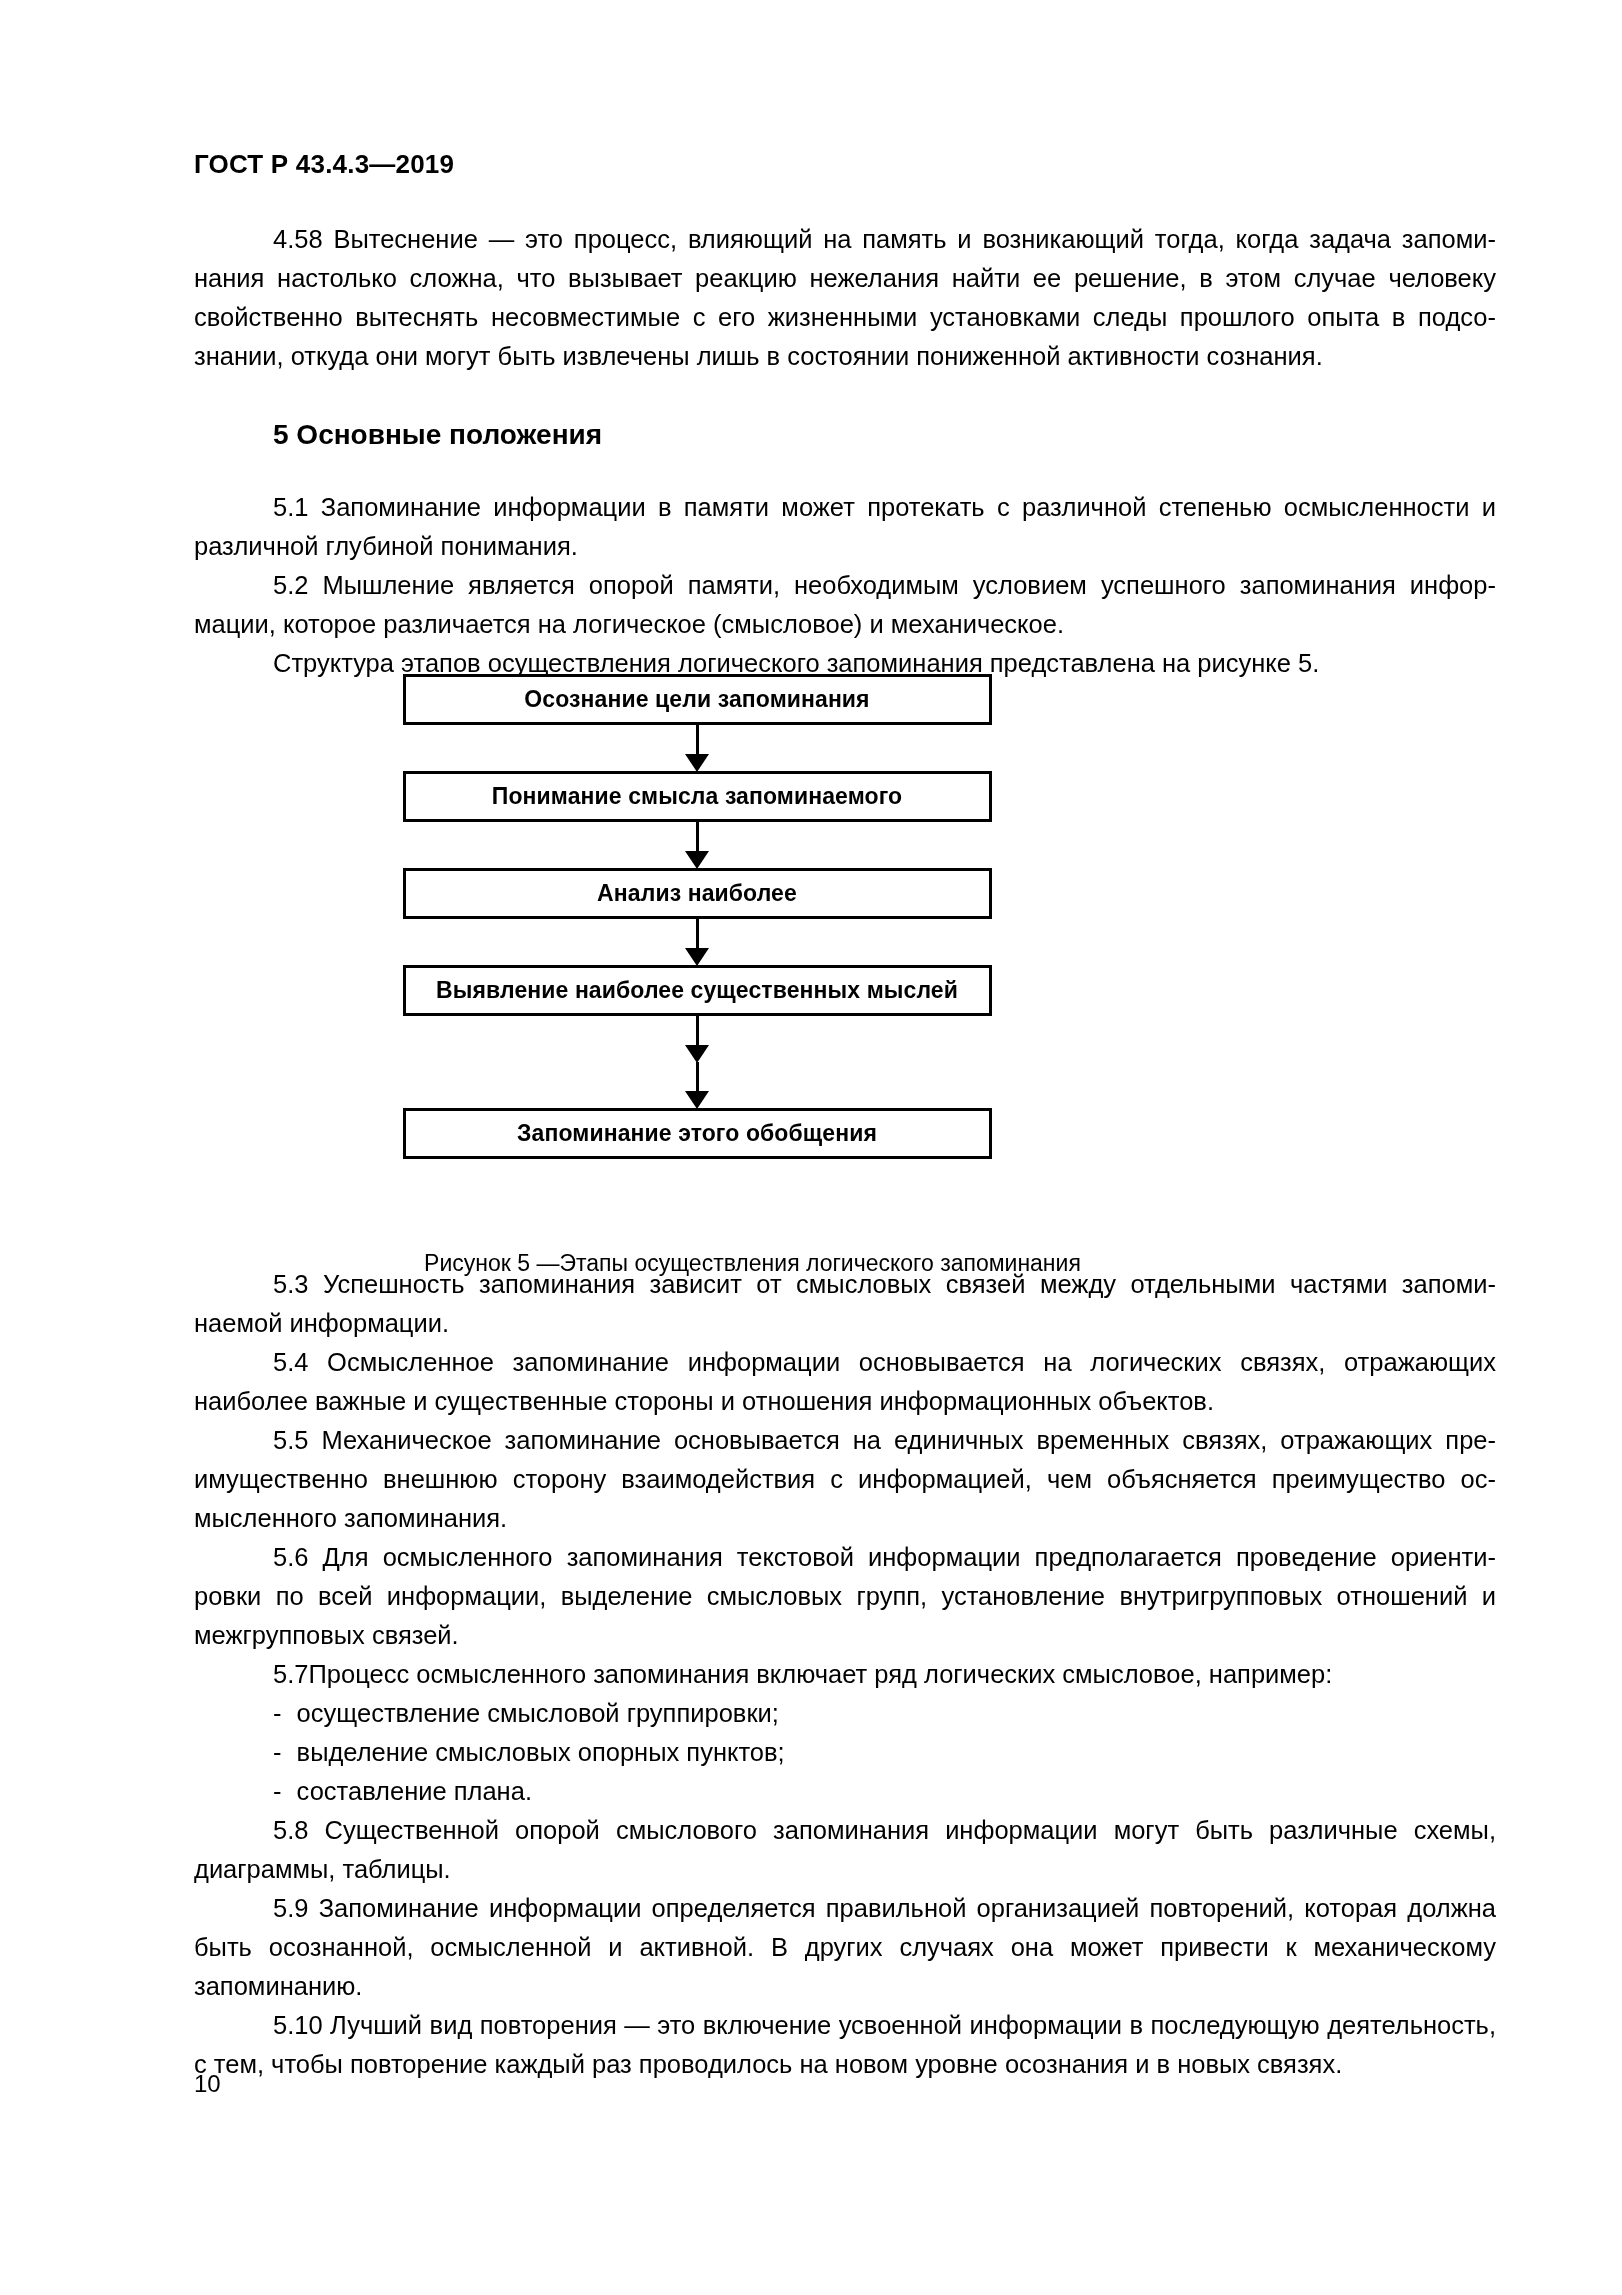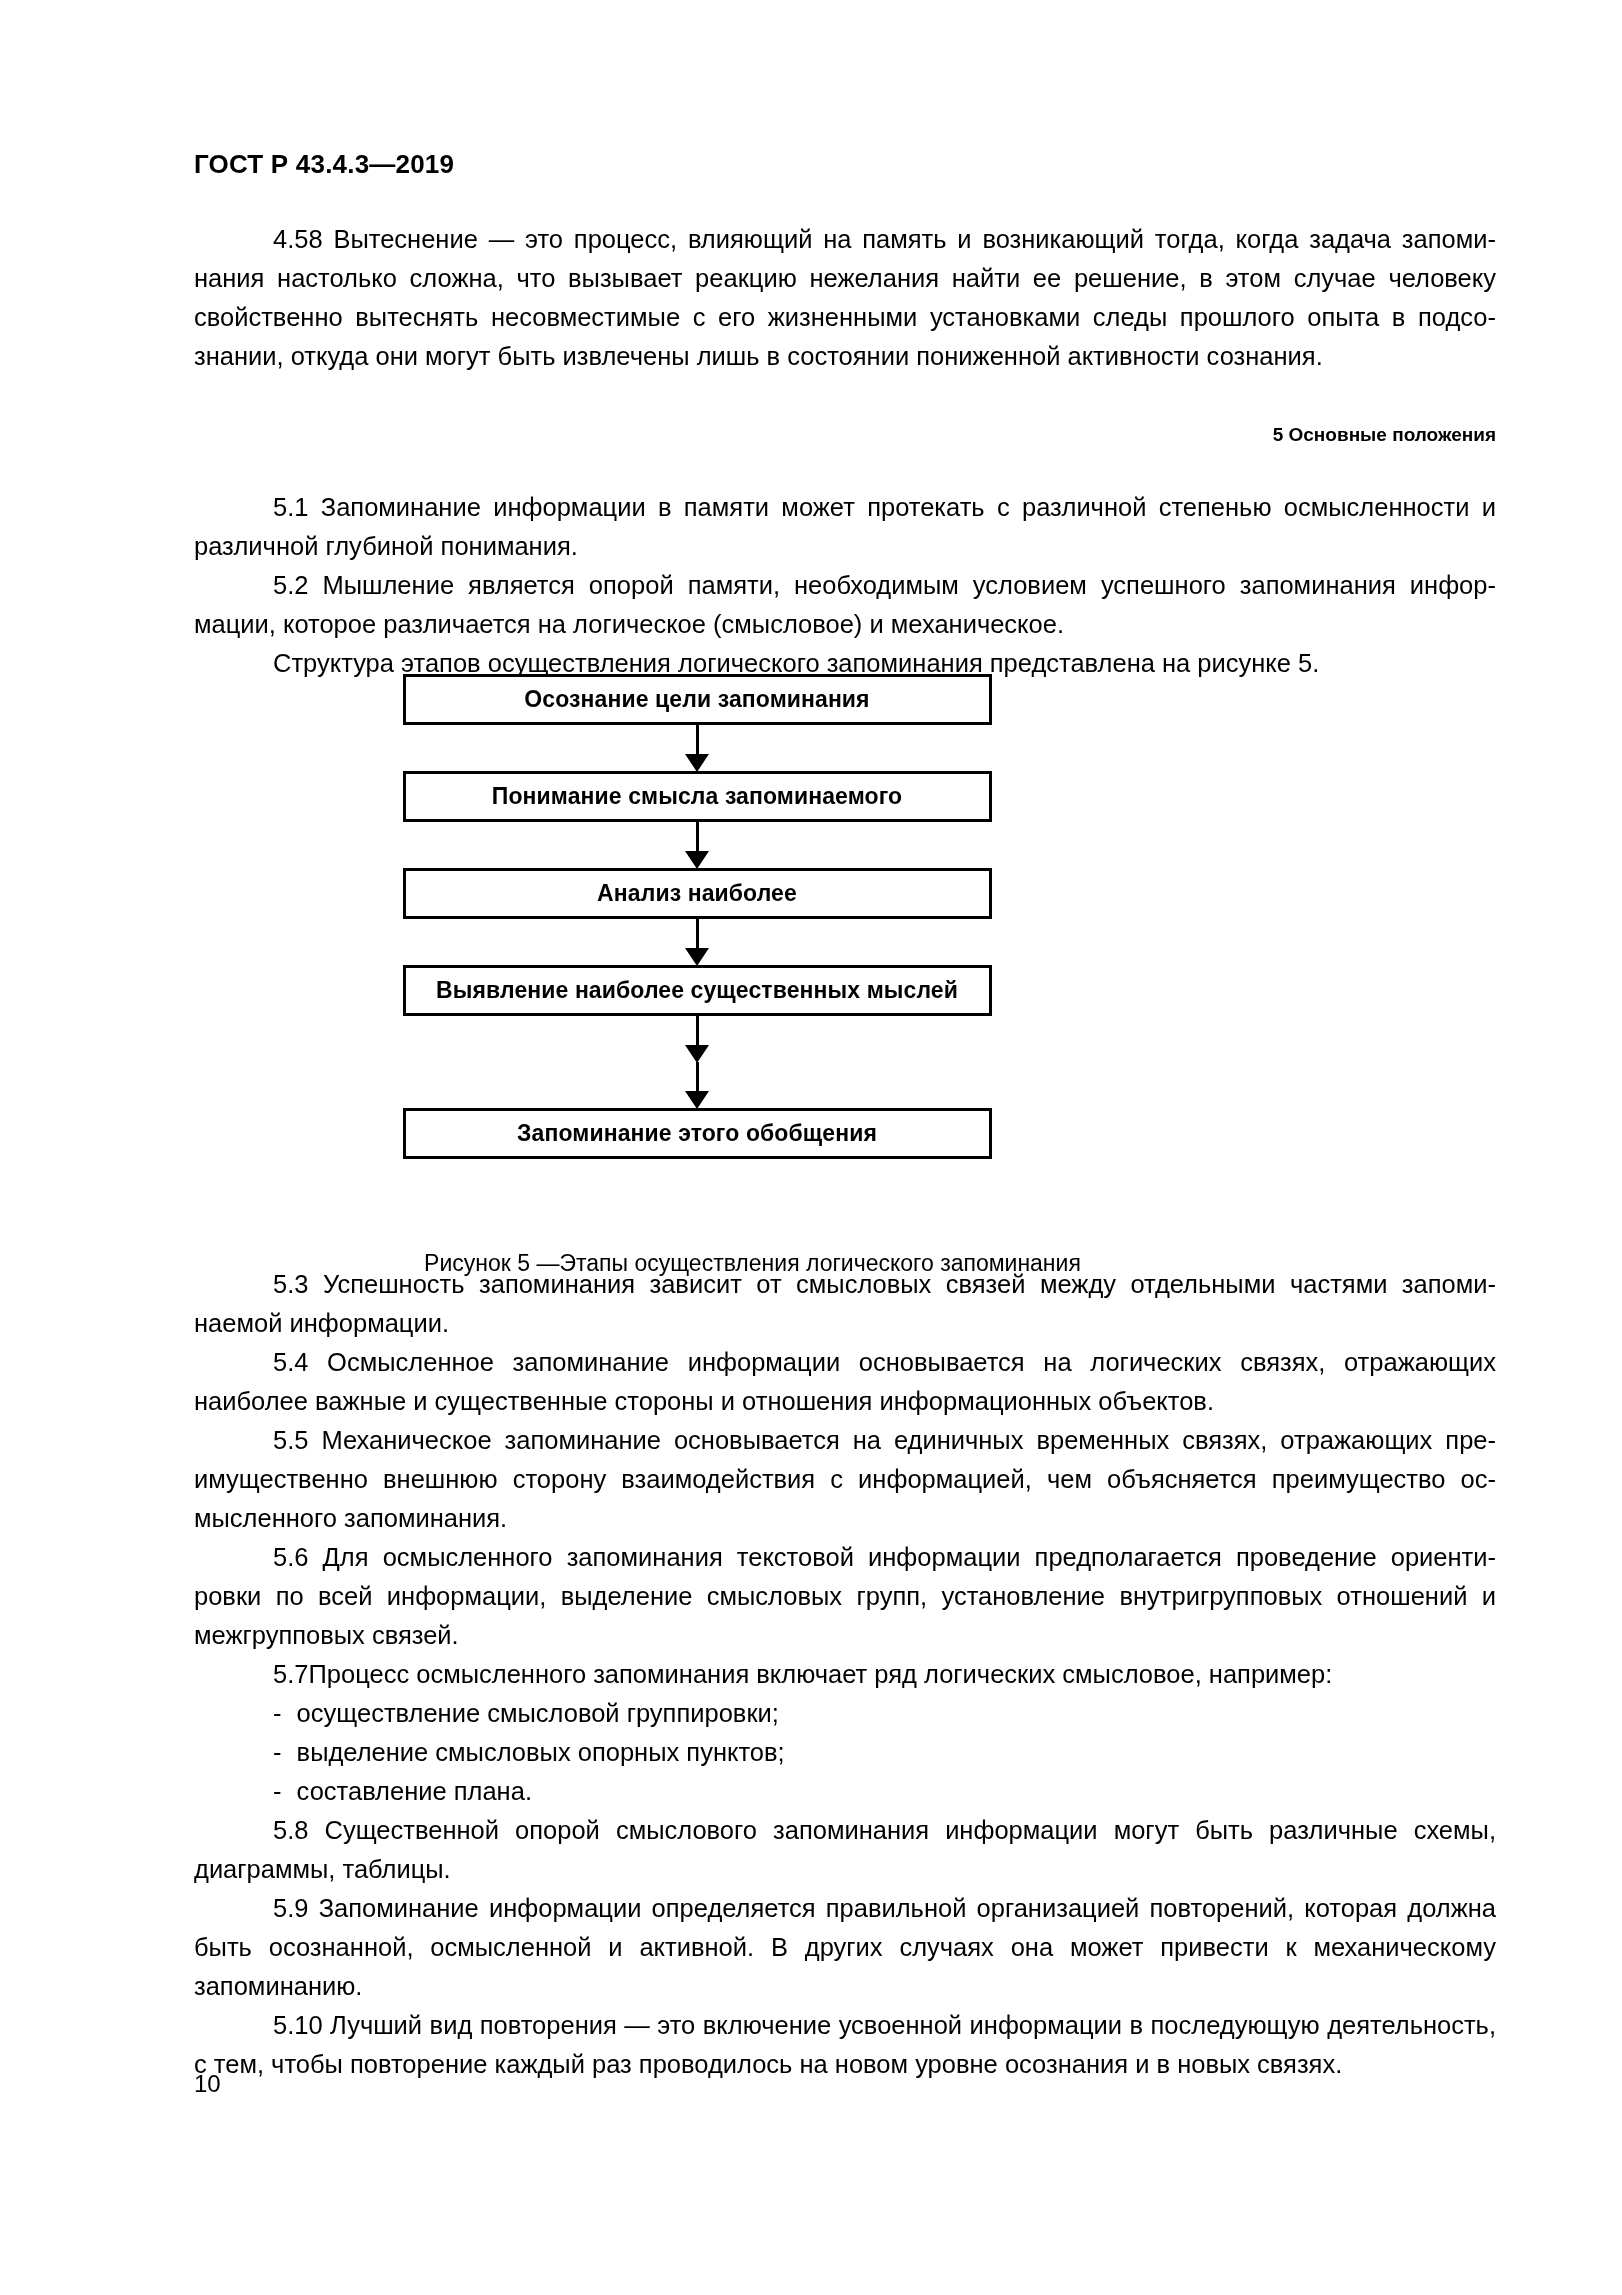--- a/index.html
+++ b/index.html
@@ -42,25 +42,25 @@
     font-size: 25.5px;
     line-height: 39px;
     text-align: justify;
     text-justify: inter-word;
     text-indent: 79px;
     hyphens: manual;
   }
 
   h2.section {
     margin: 0;
-    font-size: 19px;
+    font-size: 28px;
     font-weight: bold;
     line-height: 39px;
     text-indent: 79px;
-    text-align: right;
+    text-align: left;
   }
 
   .gap-before-section { height: 39px; }
   .gap-after-section  { height: 34px; }
 
   ul.dashlist {
     margin: 0;
     padding: 0;
     list-style: none;
   }

